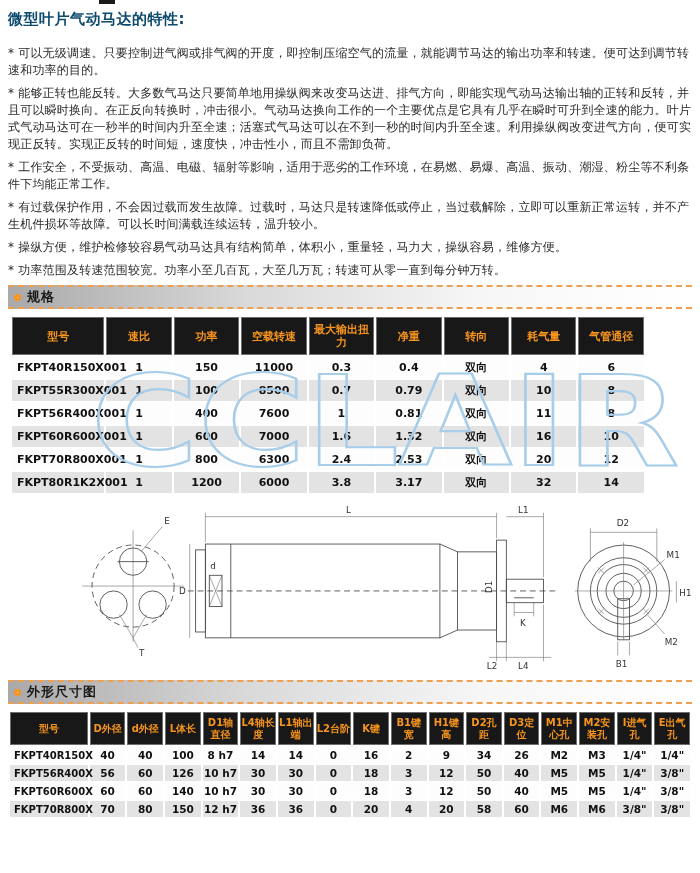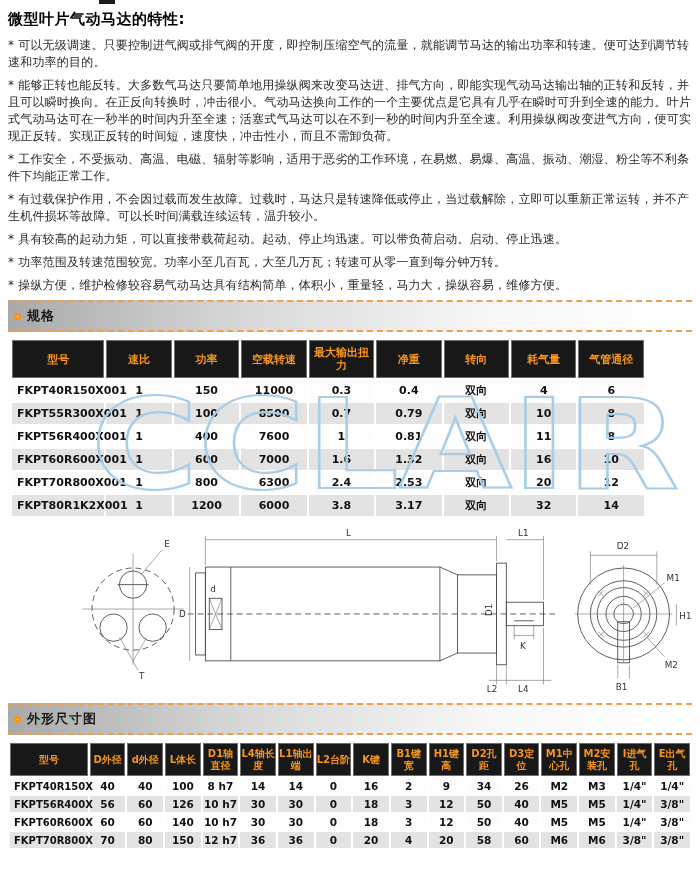--- a/index.html
+++ b/index.html
@@ -6,38 +6,38 @@
   html, body { width: 700px; height: 873px; overflow: hidden; background: #fff; }
   body {
     font-family: "DejaVu Sans", "Liberation Sans", sans-serif;
     color: #222;
     position: relative;
     padding: 8px 8px 0 8px;
   }
   .top-artifact { position: absolute; left: 99px; top: 0; width: 16px; height: 4px; background: #1a1a1a; }
 
   .page-title {
-    color: #000000;
+    color: #0c4a6e;
     font-size: 15px;
     font-weight: bold;
-    margin: 2px 0 8px 0;
+    margin: 2px 0 16px 0;
     letter-spacing: 0.5px;
   }
   .paragraphs p {
     font-size: 12px;
     line-height: 17px;
     margin-bottom: 6px;
     color: #2a2a2a;
     letter-spacing: 0.2px;
   }
 
   .section-header {
     position: relative;
     margin: 4px 0 6px 0;
-    height: 32px;
+    height: 24px;
     background: linear-gradient(to right, #a9a9a9 0%, #d9d9d9 35%, #f7f7f7 70%, #ffffff 100%);
     border-top: 2px dashed #eda04f;
     border-bottom: 2px dashed #eda04f;
     display: flex;
     align-items: center;
     padding-left: 6px;
   }
   .ring {
     display: inline-block;
     width: 7px; height: 7px;
@@ -106,23 +106,22 @@
 
 <div class="top-artifact"></div>
 
 <h1 class="page-title">微型叶片气动马达的特性:</h1>
 
 <div class="paragraphs">
     <p>* 可以无级调速。只要控制进气阀或排气阀的开度，即控制压缩空气的流量，就能调节马达的输出功率和转速。便可达到调节转速和功率的目的。</p>
     <p>* 能够正转也能反转。大多数气马达只要简单地用操纵阀来改变马达进、排气方向，即能实现气动马达输出轴的正转和反转，并且可以瞬时换向。在正反向转换时，冲击很小。气动马达换向工作的一个主要优点是它具有几乎在瞬时可升到全速的能力。叶片式气动马达可在一秒半的时间内升至全速；活塞式气马达可以在不到一秒的时间内升至全速。利用操纵阀改变进气方向，便可实现正反转。实现正反转的时间短，速度快，冲击性小，而且不需卸负荷。</p>
     <p>* 工作安全，不受振动、高温、电磁、辐射等影响，适用于恶劣的工作环境，在易燃、易爆、高温、振动、潮湿、粉尘等不利条件下均能正常工作。</p>
     <p>* 有过载保护作用，不会因过载而发生故障。过载时，马达只是转速降低或停止，当过载解除，立即可以重新正常运转，并不产生机件损坏等故障。可以长时间满载连续运转，温升较小。</p>
-    <p>* 具有较高的起动力矩，可以直接带载荷起动。起动、停止均迅速。可以带负荷启动。启动、停止迅速。</p>
+    <p>* 操纵方便，维护检修较容易气动马达具有结构简单，体积小，重量轻，马力大，操纵容易，维修方便。</p>
     <p>* 功率范围及转速范围较宽。功率小至几百瓦，大至几万瓦；转速可从零一直到每分钟万转。</p>
-    <p>* 操纵方便，维护检修较容易气动马达具有结构简单，体积小，重量轻，马力大，操纵容易，维修方便。</p>
   </div>
 
 <div class="section-header">
   <span class="ring"></span>
   <span class="section-title">规格</span>
 </div>
 
 <div class="table-wrap">
   <table id="specs-table">
       <thead>

